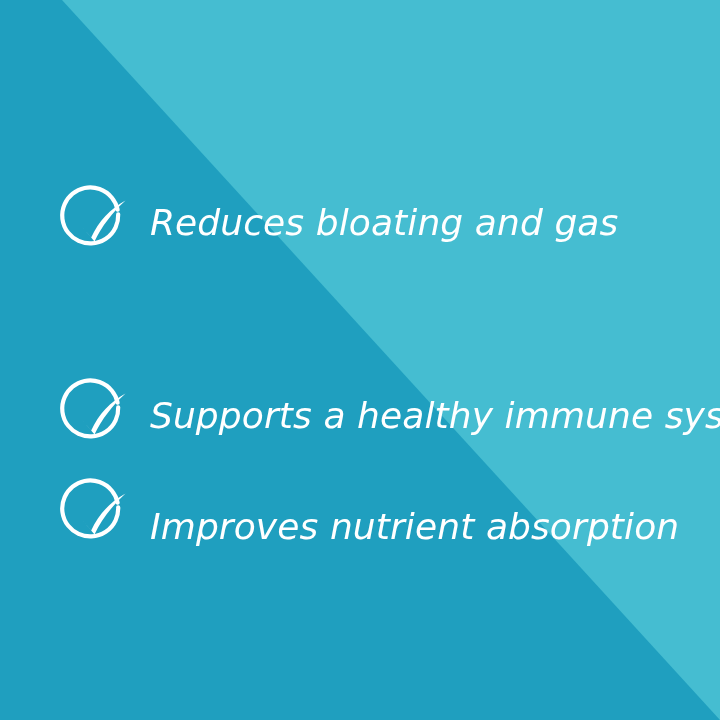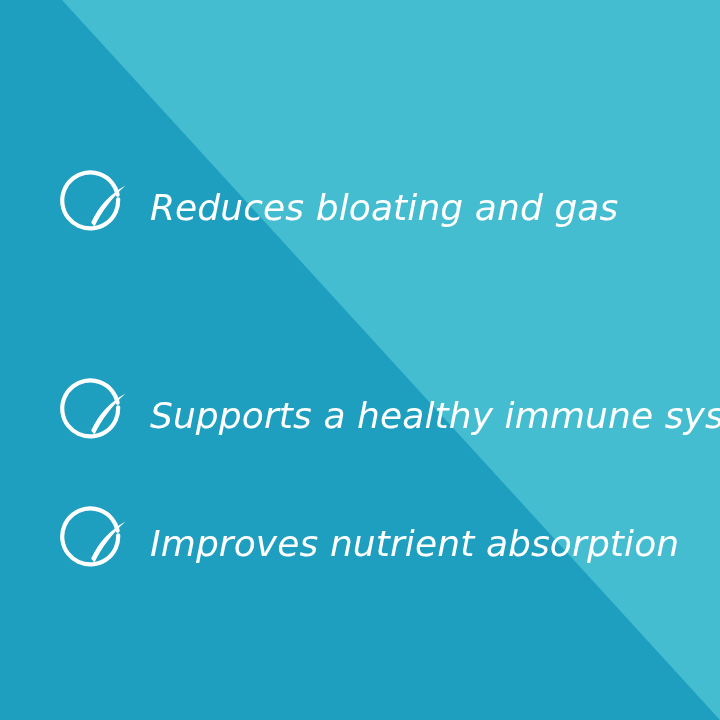--- a/index.html
+++ b/index.html
@@ -38,24 +38,24 @@
     height: 720px;
   }
 
   .benefit-row {
     position: absolute;
     left: 62px;
     display: flex;
     align-items: center;
     height: 58px;
   }
-  .benefit-row.row-0 { top: 180px; justify-content: space-between; }
+  .benefit-row.row-0 { top: 195px; justify-content: space-between; }
   .benefit-row.row-1 { top: 284px; }
   .benefit-row.row-2 { top: 388px; }
-  .benefit-row.row-3 { top: 516px; }
+  .benefit-row.row-3 { top: 488px; align-items: flex-end; }
 
   .check-icon {
     position: relative;
     flex: 0 0 auto;
     width: 66px;
     height: 58px;
     display: block;
   }
   .check-icon svg {
     display: block;

